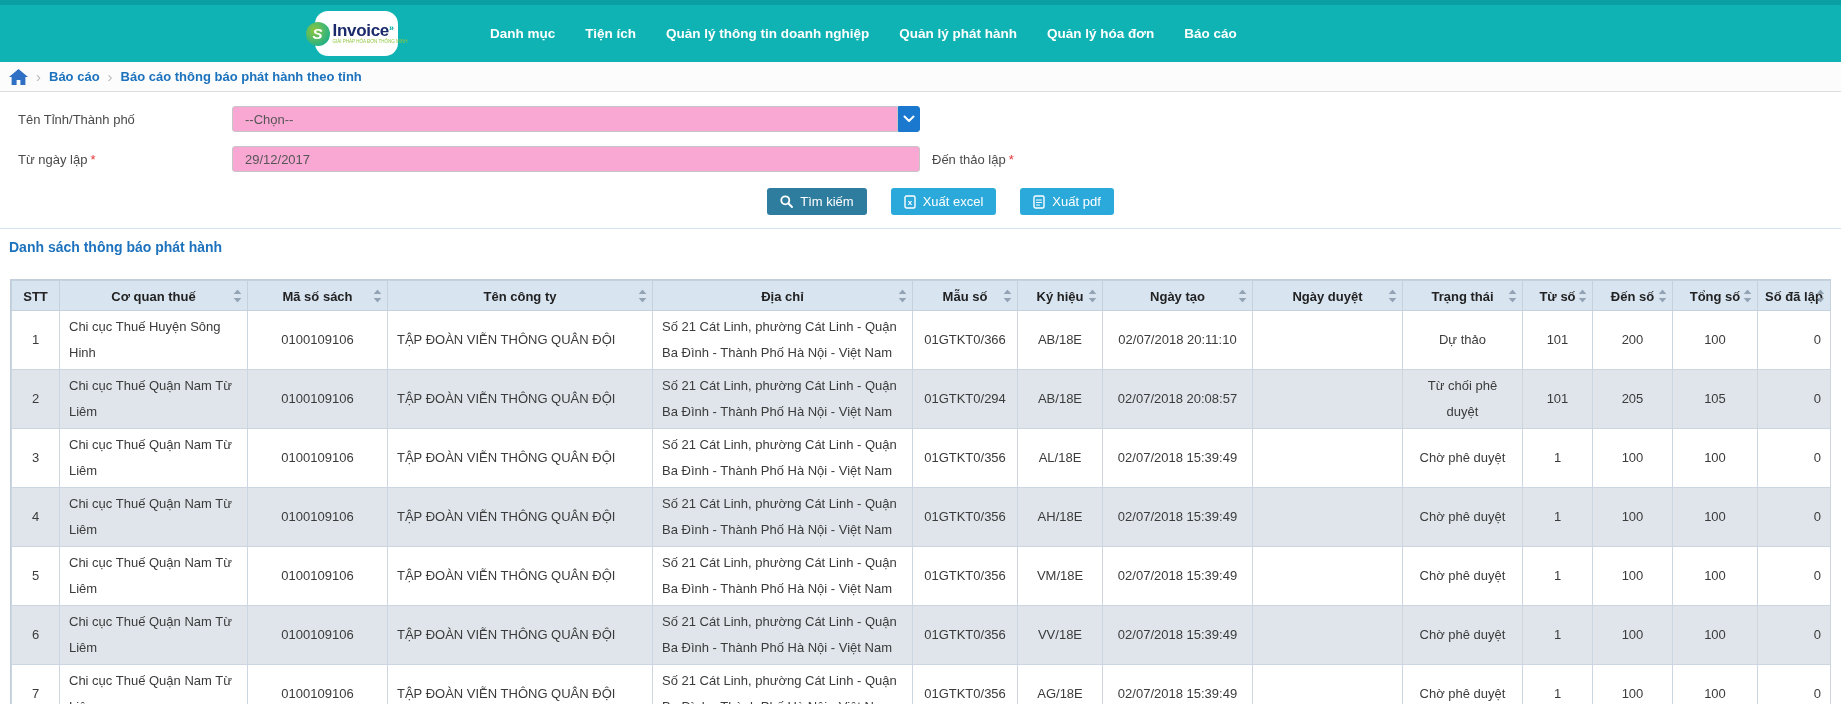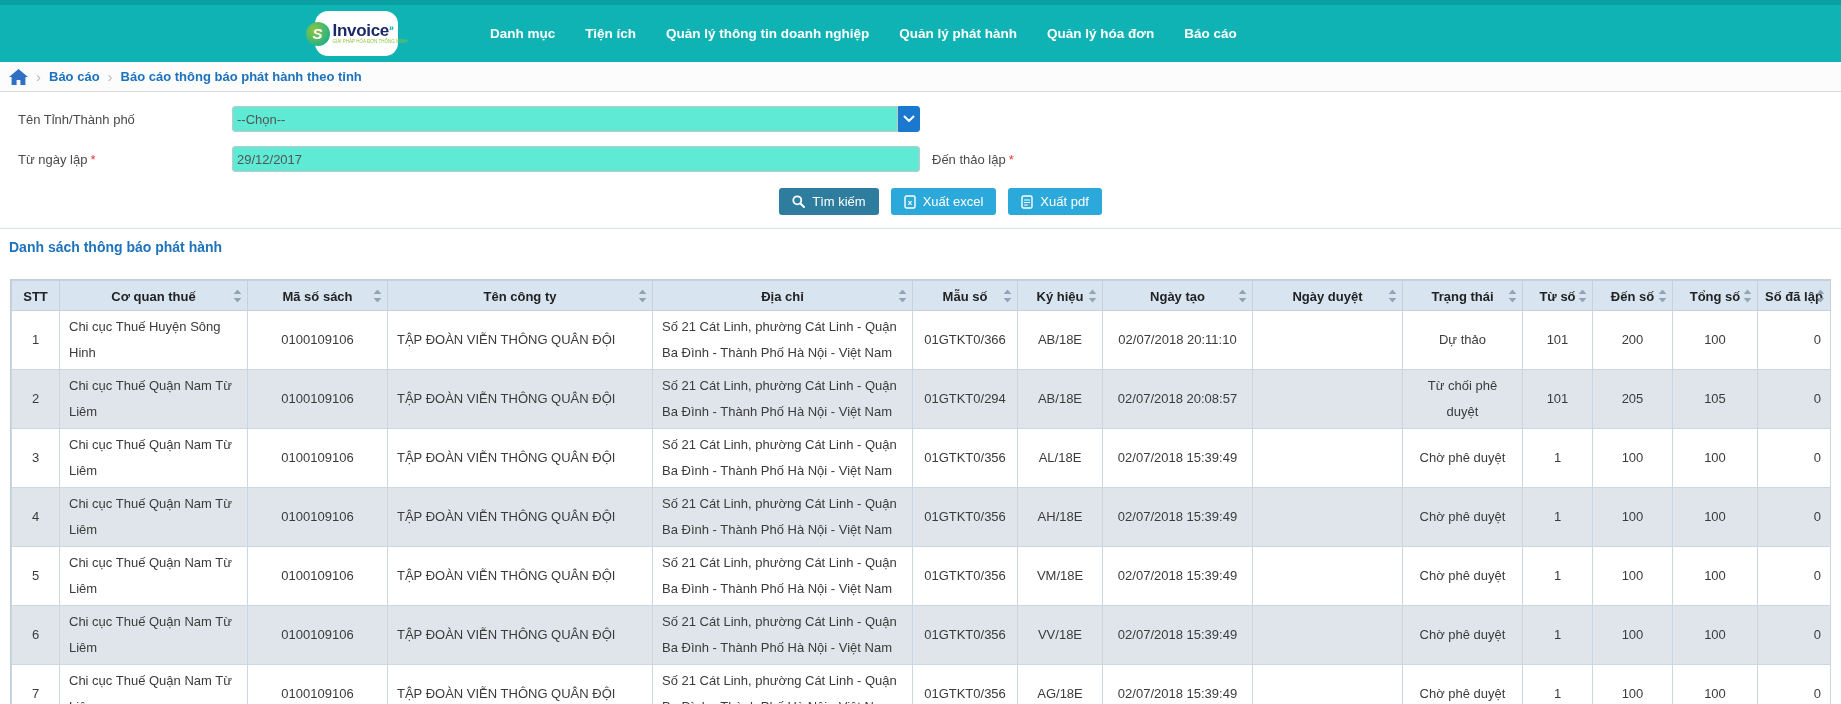--- a/index.html
+++ b/index.html
@@ -29,30 +29,30 @@
   .sep { color:#b9b9b9; font-size:15px; line-height:1; }
   .home { display:flex; align-items:center; cursor:pointer; }
 
   
   .form-section { padding:0 0 0 0; border-bottom:1px solid #d3e2ee; }
   .section-title { color:var(--blue); font-size:13.5px; font-weight:bold; margin:11px 0 0 9px; }
   .frow { display:flex; align-items:center; margin-top:14px; }
   .flabel { width:232px; padding-left:18px; color:#4a4a4a; font-size:13px; flex:0 0 auto; }
   .req { color:#e53935; margin-left:3px; }
   .control { height:26px; border:1px solid #c6c6c6; border-radius:3px; font-size:13px;
-    color:#555; padding:0 4px; background:#5eead4; outline:none;
+    color:#555; padding:0 12px; background:#f9a8d4; outline:none;
     font-family:"Liberation Sans","DejaVu Sans",sans-serif; }
   .select-wrap { display:flex; width:688px; }
   .select-box { flex:1; border-radius:3px 0 0 3px; display:flex; align-items:center; cursor:pointer; }
   .dd-btn { width:22px; height:26px; background:var(--blue_btn); border:1px solid var(--blue_btn);
     border-radius:0 3px 3px 0; display:flex; align-items:center; justify-content:center; cursor:pointer; }
   .date1 { width:688px; }
   .tolabel { width:230px; padding-left:12px; }
   .date2 { width:670px; }
-  .btnrow { display:flex; justify-content:center; gap:12px; margin:16px 0 13px 40px; }
+  .btnrow { display:flex; justify-content:center; gap:24px; margin:16px 0 13px 40px; }
   .btn { height:27px; border:none; border-radius:3px; color:#fff; font-size:13px;
     display:inline-flex; align-items:center; gap:7px; padding:0 13px; cursor:pointer;
     font-family:"Liberation Sans","DejaVu Sans",sans-serif; }
   .btn-search { background:var(--btn_search); }
   .btn-export { background:var(--btn_export); }
 
   
   .table-title { color:var(--blue); font-size:14px; font-weight:bold; margin:10px 0 24px 9px; }
   .tblwrap { margin:0 10px; border:1px solid #c2cfda; }
   table { border-collapse:collapse; table-layout:fixed; width:1819px; }

